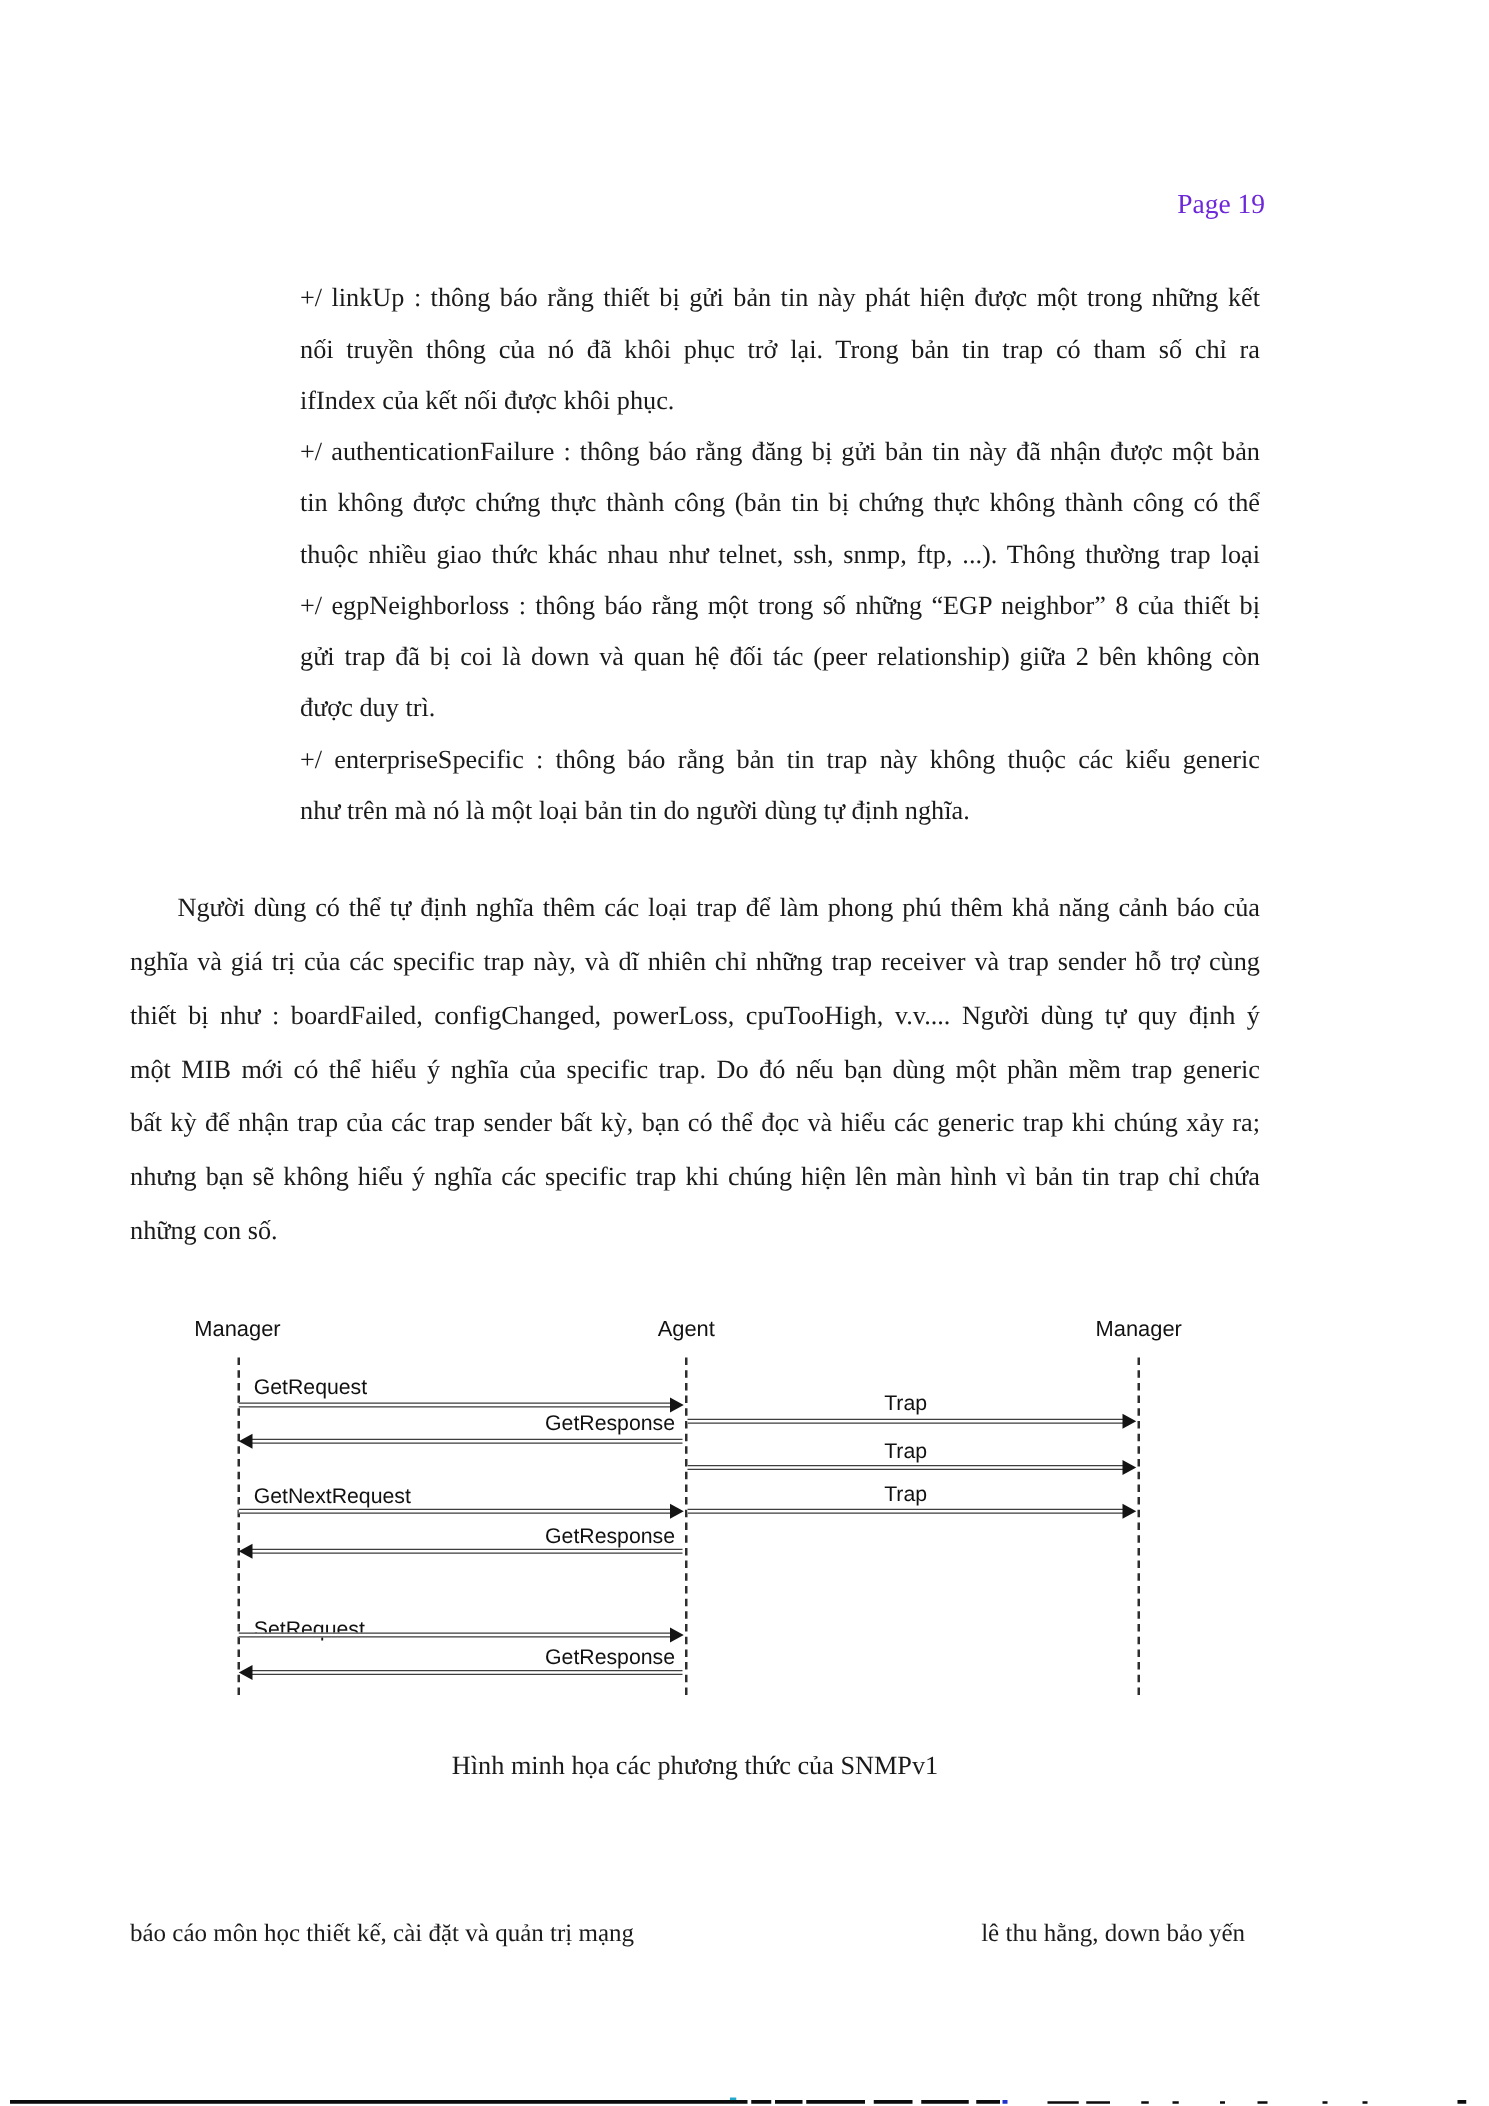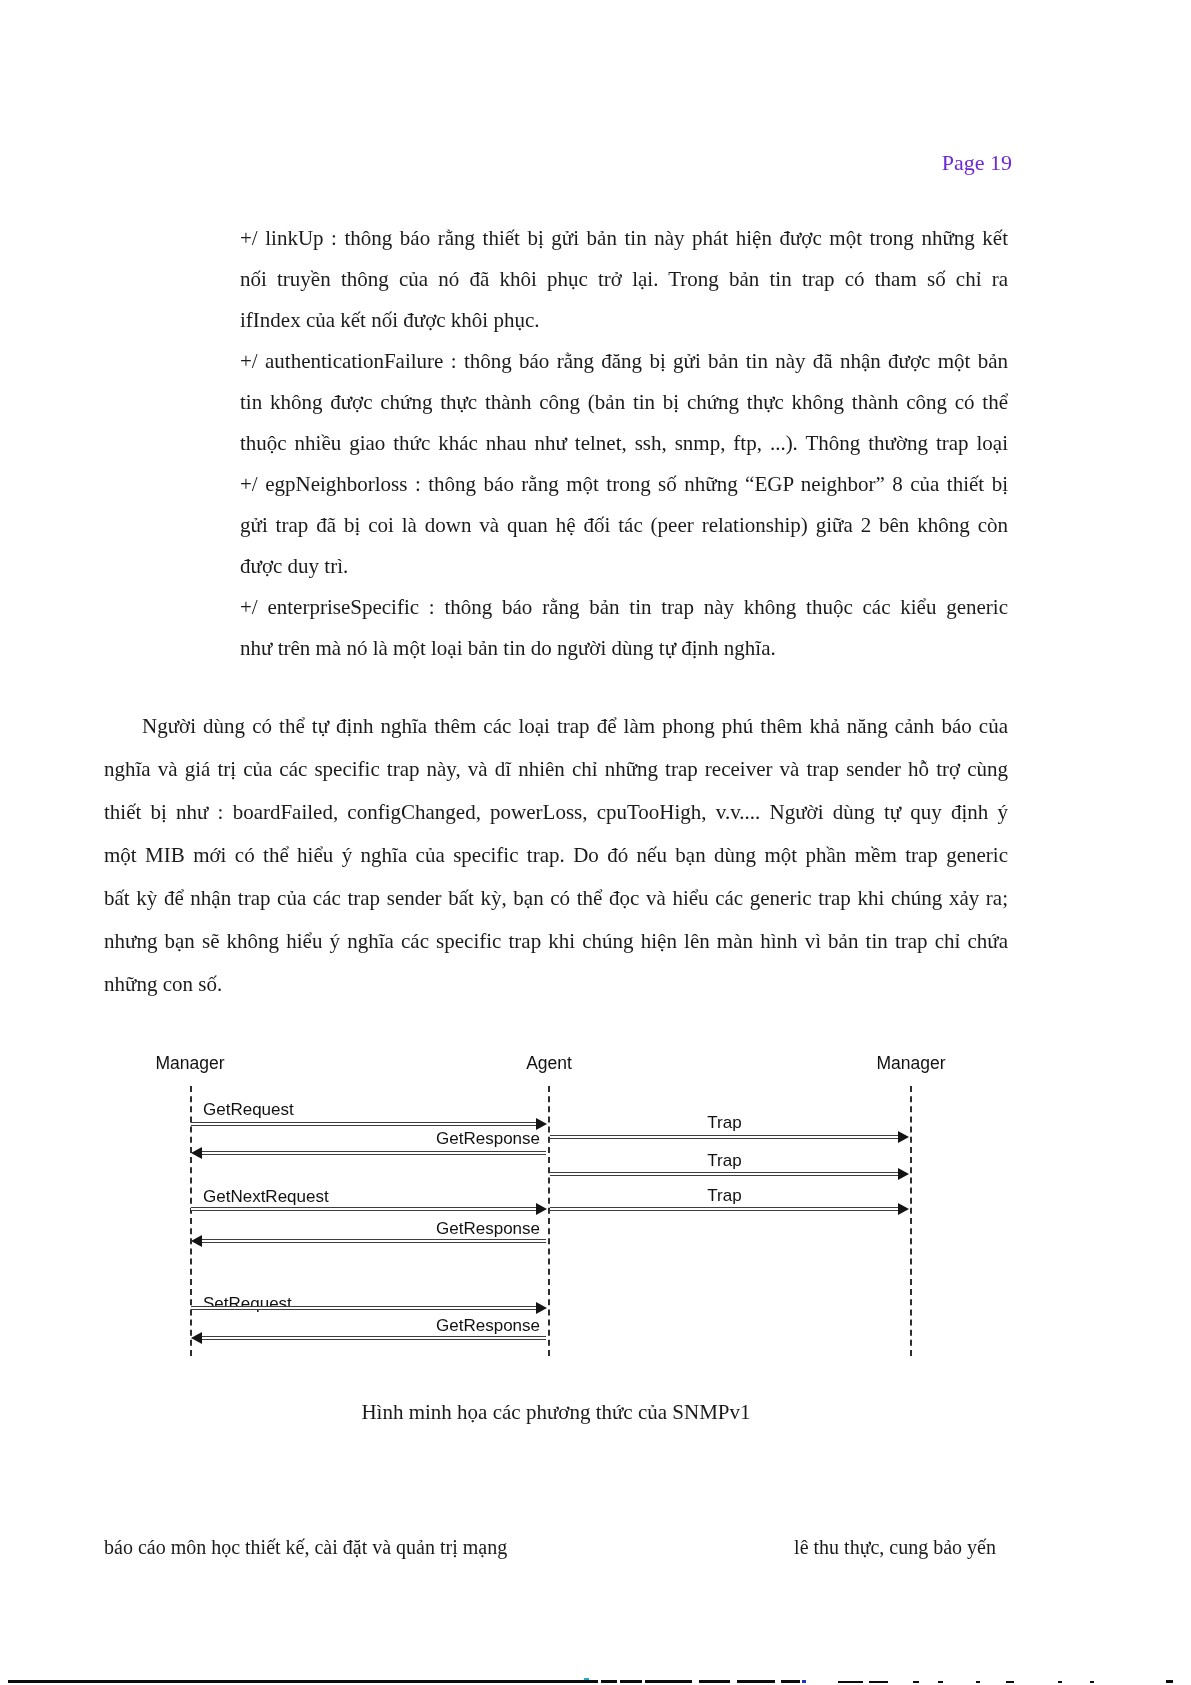--- a/index.html
+++ b/index.html
@@ -111,21 +111,21 @@
   <div class="head-r" style="left:396px;top:257px;"></div>
 
   <div class="msg resp" style="top:270px;">GetResponse</div>
   <div class="arrow" style="left:60px;top:291px;width:346px;"></div>
   <div class="head-l" style="left:51px;top:287px;"></div>
 </div>
 
 <div class="caption">Hình minh họa các phương thức của SNMPv1</div>
 
 <div class="footer l">báo cáo môn học thiết kế, cài đặt và quản trị mạng</div>
-<div class="footer r">lê thu thực, cung bảo yến</div>
+<div class="footer r">lê thu hằng, down bảo yến</div>
 
 <div>
   <div class="frag" style="left:8px;top:1680px;width:590px;height:3px;"></div>
   <div class="frag" style="left:584px;top:1678px;width:5px;height:2px;background:#22aacc;"></div>
   <div class="frag" style="left:601px;top:1680px;width:16px;height:3px;"></div>
   <div class="frag" style="left:620px;top:1680px;width:22px;height:3px;"></div>
   <div class="frag" style="left:645px;top:1680px;width:47px;height:3px;"></div>
   <div class="frag" style="left:699px;top:1680px;width:31px;height:3px;"></div>
   <div class="frag" style="left:737px;top:1680px;width:38px;height:3px;"></div>
   <div class="frag" style="left:781px;top:1680px;width:19px;height:3px;"></div>

